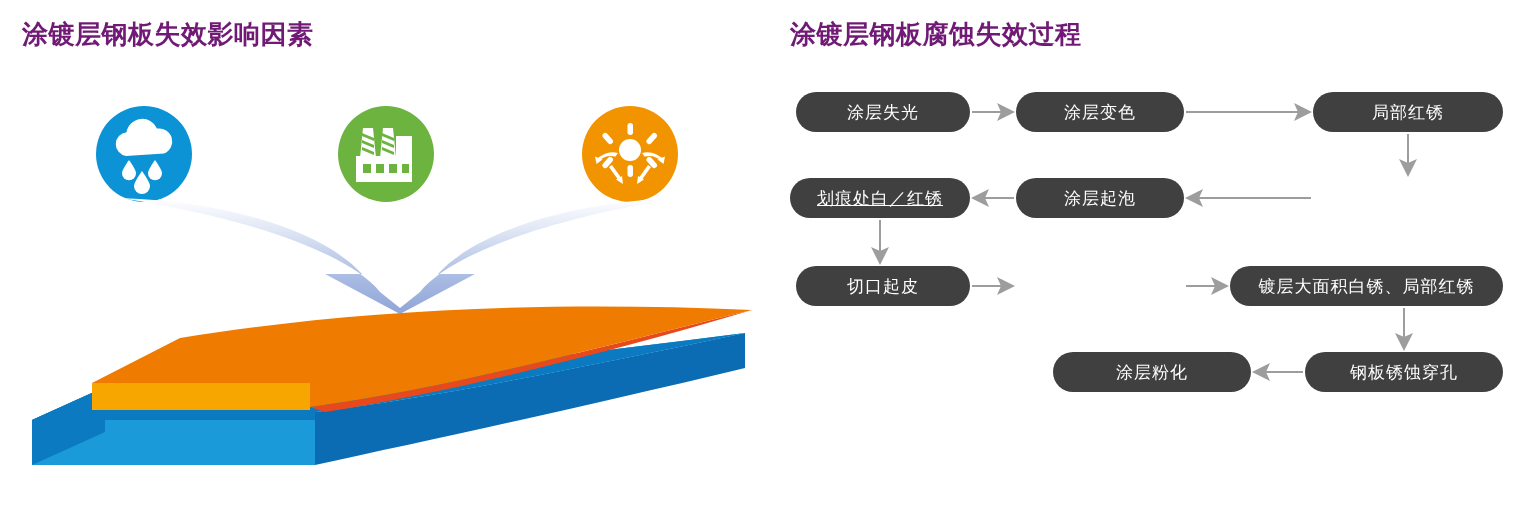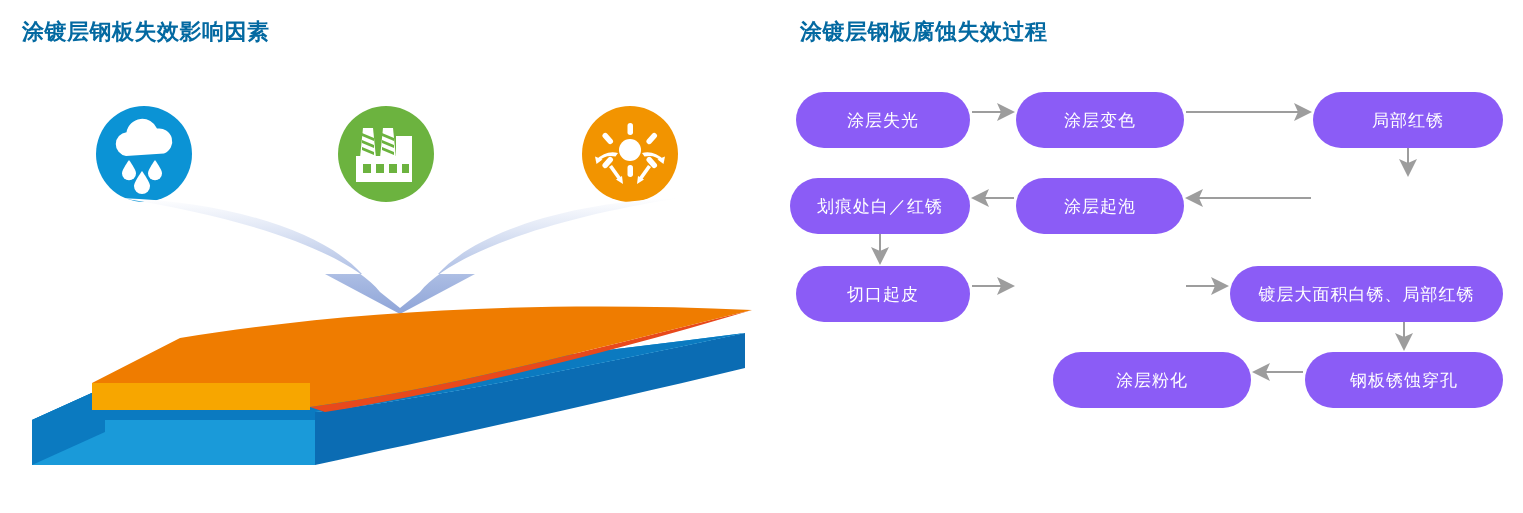--- a/index.html
+++ b/index.html
@@ -9,23 +9,23 @@
   body {
     width: 1523px; height: 513px;
     position: relative;
     overflow: hidden;
     font-family: "DejaVu Sans", "Liberation Sans", sans-serif;
   }
 
   
   .panel-title {
     position: absolute;
-    font-size: 22px;
+    font-size: 26px;
     font-weight: bold;
-    color: #0369a1;
+    color: #701a75;
     letter-spacing: 0.5px;
     white-space: nowrap;
   }
   #title-left  { left: 22px;  top: 17px; }
   #title-right { left: 790px; top: 17px; }
 
   
   #left-panel {
     position: absolute;
     left: 0; top: 0; width: 770px; height: 513px;
@@ -52,47 +52,47 @@
   }
 
   
   #flow-panel {
     position: absolute;
     left: 780px; top: 0;
     width: 743px; height: 513px;
   }
   .flow-node {
     position: absolute;
-    background: #8b5cf6;
+    background: #404040;
     color: #ffffff;
     border-radius: 999px;
     display: flex;
     align-items: center;
     justify-content: center;
     font-size: 17px;
     font-weight: normal;
     white-space: nowrap;
     letter-spacing: 1px;
     box-sizing: border-box;
-    height: 56px;
+    height: 40px;
   }
   #flow-edges {
     position: absolute;
     left: 0; top: 0;
     width: 743px; height: 513px;
     pointer-events: none;
   }
 
   
   #node-0 { left: 16px;  top: 92px;  width: 174px; }
   #node-1 { left: 236px; top: 92px;  width: 168px; }
   #node-2 { left: 533px; top: 92px;  width: 190px; }
   #node-3 { left: 533px; top: 178px; width: 190px; }
   #node-4 { left: 236px; top: 178px; width: 168px; }
-  #node-5 { left: 10px;  top: 178px; width: 180px; }
+  #node-5 { left: 10px;  top: 178px; width: 180px; text-decoration: underline; }
   #node-6 { left: 16px;  top: 266px; width: 174px; }
   #node-7 { left: 236px; top: 266px; width: 168px; }
   #node-8 { left: 450px; top: 266px; width: 273px; }
   #node-9 { left: 525px; top: 352px; width: 198px; }
   #node-10{ left: 273px; top: 352px; width: 198px; }
 </style>
 </head>
 <body>
 
 <div id="left-panel">
@@ -192,21 +192,21 @@
 
       <path fill="#ef7c00" d="M82 93 L170 48 L170 74 L82 120 Z" opacity="0"></path>
 
       <path fill="#e24013" d="M300 93 L300 120 C330 115 360 108 390 100 L390 72 C360 80 330 87 300 93 Z" opacity="0"></path>
     </svg>
   </div>
 </div>
 
 <div id="flow-panel">
 
-  <div class="panel-title" id="title-right" style="left:20px; top:17px;">涂镀层钢板腐蚀失效过程</div>
+  <div class="panel-title" id="title-right" style="left:10px; top:17px;">涂镀层钢板腐蚀失效过程</div>
 
   <svg id="flow-edges" viewBox="0 0 743 513" xmlns="http://www.w3.org/2000/svg">
     <defs>
       <marker id="ah-r" markerWidth="9" markerHeight="9" refX="7.5" refY="4.5" orient="auto" markerUnits="strokeWidth">
         <path d="M0 0 L9 4.5 L0 9 L2 4.5 Z" fill="#9d9d9d"></path>
       </marker>
     </defs>
     <g stroke="#9d9d9d" stroke-width="2" fill="none" marker-end="url(#ah-r)">
 
       <line x1="192" y1="112" x2="232" y2="112"></line>

